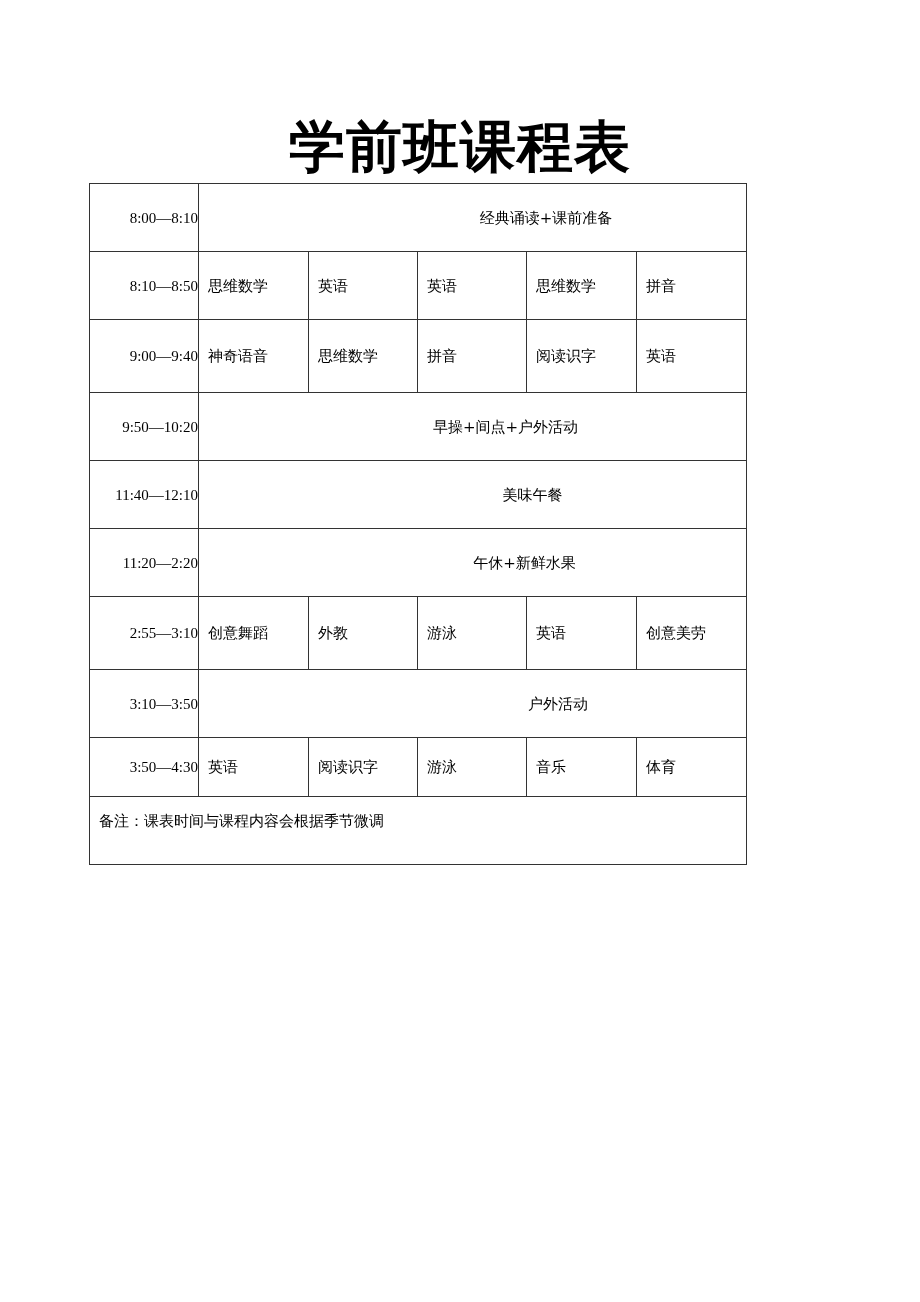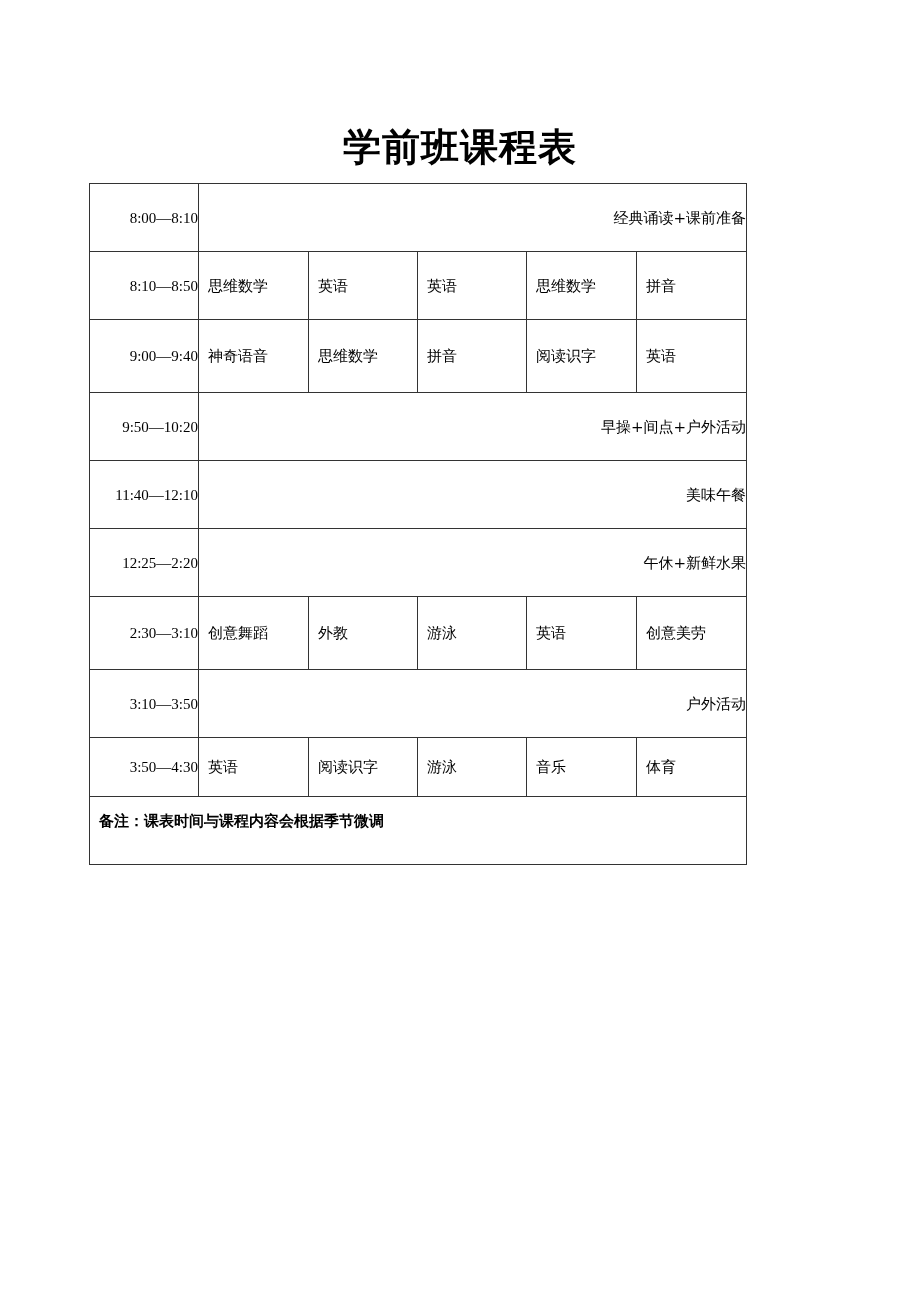--- a/index.html
+++ b/index.html
@@ -1,27 +1,27 @@
 <!DOCTYPE html>
 <html><head>
 <meta charset="utf-8">
 <style>
   html, body { margin: 0; padding: 0; background: #ffffff; }
   body { width: 920px; height: 1302px; position: relative; overflow: hidden;
          font-family: "DejaVu Serif", "Liberation Serif", serif; color: #000; }
   .title { position: absolute; left: 0; width: 920px; top: 112px; text-align: center;
-           font-family: "DejaVu Sans", sans-serif; font-weight: bold; font-size: 38px;
+           font-family: "DejaVu Sans", sans-serif; font-weight: bold; font-size: 56px;
            line-height: 70px; letter-spacing: 1px; }
   table.schedule { position: absolute; left: 89px; top: 183px; border-collapse: collapse;
                    table-layout: fixed; width: 657px; }
   table.schedule td { border: 1px solid #333; padding: 0 0 0 9px; font-size: 15px;
                       vertical-align: middle; line-height: 24px; }
   .time { font-family: "Liberation Serif", serif; font-size: 15px; text-align: right; }
-  .span-cell { text-align: right; }
-  .note { font-family: "DejaVu Sans", sans-serif; font-weight: bold; font-size: 19px;
+  .span-cell { text-align: center; }
+  .note { font-family: "DejaVu Sans", sans-serif; font-weight: normal; font-size: 19px;
           vertical-align: top !important; padding-top: 12px !important; }
 </style>
 </head>
 <body>
 
 <div class="title">学前班课程表</div>
 
 <table class="schedule">
   <colgroup>
     <col style="width:109px">
@@ -61,26 +61,26 @@
     <td colspan="5" class="span-cell" style="padding-left:66px">早操+间点+户外活动</td>
   </tr>
 
 
   <tr style="height:68px">
     <td class="time">11:40—12:10</td>
     <td colspan="5" class="span-cell" style="padding-left:120px">美味午餐</td>
   </tr>
 
   <tr style="height:68px">
-    <td class="time">12:25—2:20</td>
+    <td class="time">11:20—2:20</td>
     <td colspan="5" class="span-cell" style="padding-left:104px">午休+新鲜水果</td>
   </tr>
 
   <tr style="height:73px">
-    <td class="time">2:30—3:10</td>
+    <td class="time">2:55—3:10</td>
     <td>创意舞蹈</td>
     <td>外教</td>
     <td>游泳</td>
     <td>英语</td>
     <td>创意美劳</td>
   </tr>
 
   <tr style="height:68px">
     <td class="time">3:10—3:50</td>
     <td colspan="5" class="span-cell" style="padding-left:171px">户外活动</td>

